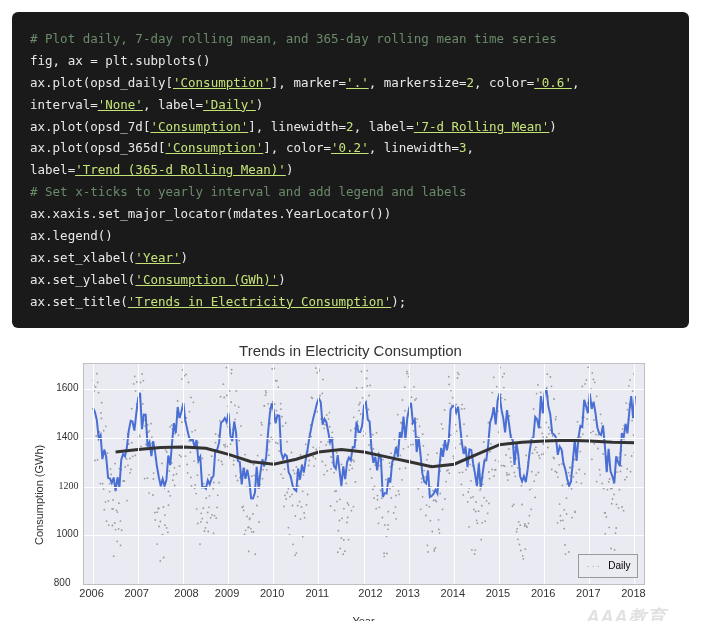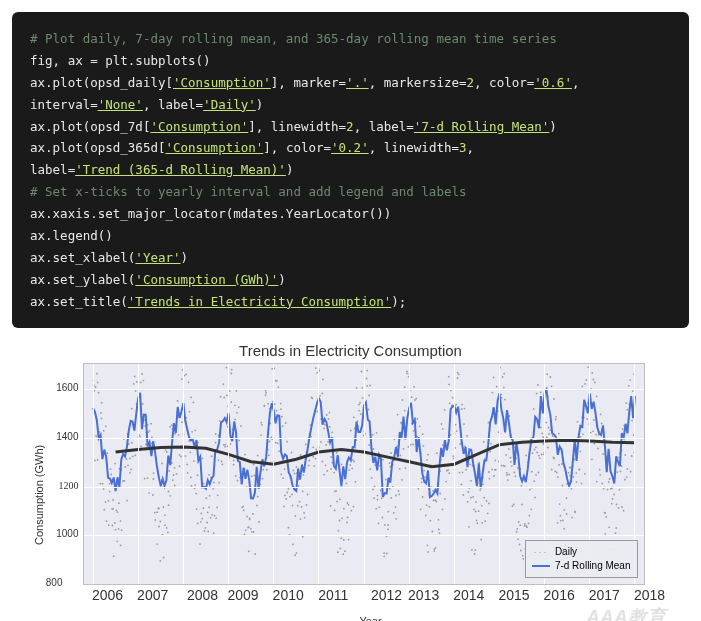--- a/index.html
+++ b/index.html
@@ -68,22 +68,22 @@
   }
   .grid-line-h {
     position: absolute; left:0; right:0; height:1px; background:#fff;
   }
   .grid-line-v {
     position: absolute; top:0; bottom:0; width:1px; background:#fff;
   }
   .x-ticks {
     display: flex;
     width: 560px;
-    margin-left: 16px;
-    font-size: 14px;
+    margin-left: 0;
+    font-size: 11px;
     color: #333;
     position: relative;
     height: 14px;
   }
   .x-tick {
     position: absolute;
     transform: translateX(-50%);
     top: 2px;
   }
   .x-axis-label {
@@ -128,21 +128,21 @@
 <span class="c-kw">ax.set_xlabel(</span><span class="c-str">'Year'</span><span class="c-kw">)</span>
 <span class="c-kw">ax.set_ylabel(</span><span class="c-str">'Consumption (GWh)'</span><span class="c-kw">)</span>
 <span class="c-kw">ax.set_title(</span><span class="c-str">'Trends in Electricity Consumption'</span><span class="c-kw">);</span>
 </div>
 
 <div class="chart-wrap">
   <div class="chart-title">Trends in Electricity Consumption</div>
   <div class="chart-frame">
     <div class="y-axis-label">Consumption (GWh)</div>
     <div class="y-ticks" id="y-ticks" style="padding-top: 0px; position: relative; width: 34px;">
-        <span style="position: absolute; right: 20px; top: 214px;">800</span>
+        <span style="position: absolute; right: 12px; top: 214px;">800</span>
         <span style="position: absolute; right: 4px; top: 165.111px;">1000</span>
         <span style="position: absolute; right: 4px; top: 116.222px; font-family: Liberation Serif, serif;">1200</span>
         <span style="position: absolute; right: 4px; top: 67.3333px; margin-left: 44px;">1400</span>
         <span style="position: absolute; right: 4px; top: 18.4444px;">1600</span>
       </div>
     <div style="display:flex;flex-direction:column;">
       <div class="plot-area" id="plot-area">
         <svg class="series" viewBox="0 0 560 220" preserveAspectRatio="none">
             <circle cx="9.4" cy="16.3" r="0.9" fill="#9a9a9a"></circle>
             <circle cx="10.0" cy="21.7" r="0.9" fill="#9a9a9a"></circle>
@@ -1067,24 +1067,20 @@
           <div class="grid-line-v" style="left: 370.323px;"></div>
           <div class="grid-line-v" style="left: 415.484px;"></div>
           <div class="grid-line-v" style="left: 460.645px;"></div>
           <div class="grid-line-v" style="left: 505.806px;"></div>
           <div class="grid-line-v" style="left: 550.968px;"></div>
           <div class="legend-box">
           <div class="legend-row">
             <span class="legend-dots">···</span>
             <span>Daily</span>
           </div>
-          <div class="legend-row">
-            <span class="legend-swatch" style="border-color:#4a6fd4"></span>
-            <span>7-d Rolling Mean</span>
-          </div>
         </div>
         </div>
       <div class="x-ticks" id="x-ticks">
           <span class="x-tick" style="left: 9.03226px;">2006</span>
           <span class="x-tick" style="left: 54.1935px;">2007</span>
           <span class="x-tick" style="left: 104px;">2008</span>
           <span class="x-tick" style="left: 144.516px;">2009</span>
           <span class="x-tick" style="left: 189.677px;">2010</span>
           <span class="x-tick" style="left: 234.839px;">2011</span>
           <span class="x-tick" style="left: 288px;">2012</span>

